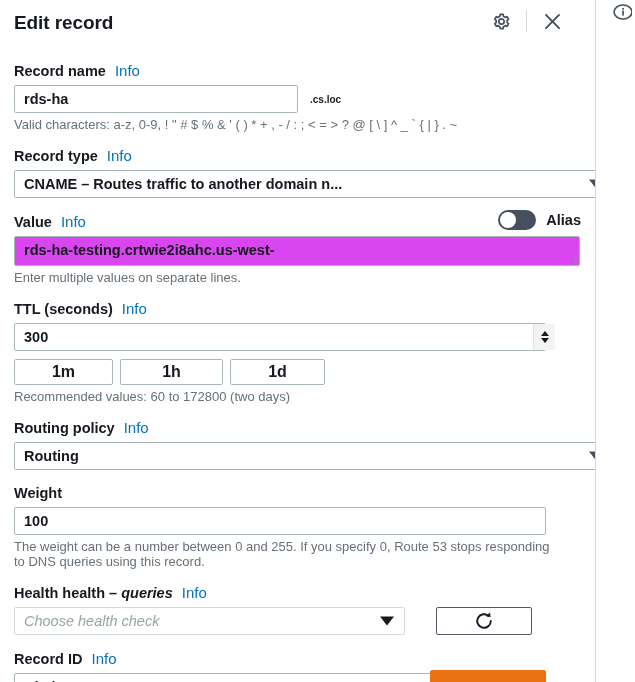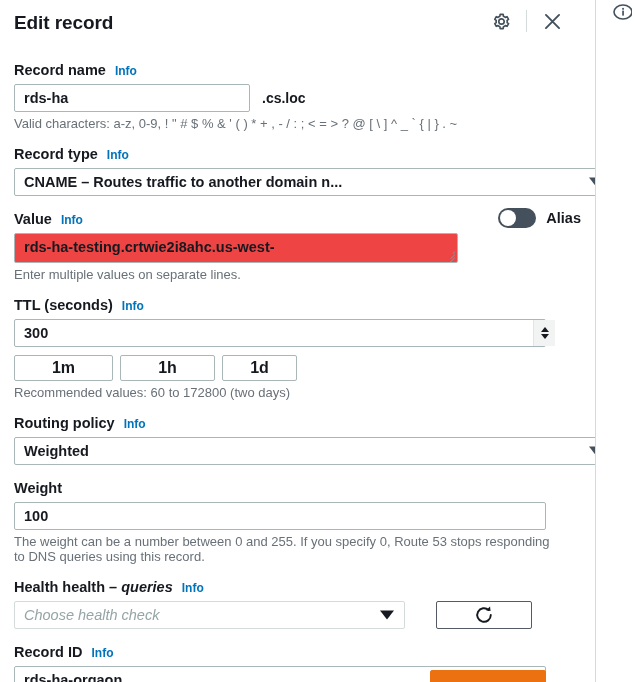--- a/index.html
+++ b/index.html
@@ -72,22 +72,22 @@
     font-size: 14.5px;
     font-weight: bold;
     color: #16191f;
     white-space: nowrap;
   }
   .lbl .opt {
     font-weight: bold;
     font-style: italic;
   }
   .info {
-    font-size: 12px;
-    font-weight: bold;
+    font-size: 15px;
+    font-weight: normal;
     color: #0073bb;
     cursor: pointer;
     text-decoration: none;
   }
 
   .help {
     font-size: 13px;
     color: #687078;
     line-height: 15px;
     margin-top: 5px;
@@ -110,23 +110,23 @@
     align-items: center;
     outline: none;
   }
   .inp-full { width: 532px; }
 
   .name-row {
     display: flex;
     align-items: center;
     gap: 12px;
   }
-  .inp-name { width: 236px; }
+  .inp-name { width: 284px; }
   .suffix {
-    font-size: 14px;
+    font-size: 10px;
     font-weight: bold;
     color: #16191f;
   }
 
   
   .sel {
     position: relative;
     width: 600px;
     height: 28px;
     border: 1px solid #aab7b8;
@@ -148,25 +148,25 @@
     transform: translateY(-50%);
     width: 0; height: 0;
     border-left: 7px solid transparent;
     border-right: 7px solid transparent;
     border-top: 9px solid #44515c;
   }
 
   
   .ta {
     position: relative;
-    width: 444px;
+    width: 566px;
     height: 30px;
     border: 1px solid #aab7b8;
     border-radius: 2px;
-    background: #ef4444;
+    background: #d946ef;
     font-size: 14.5px;
     font-weight: bold;
     color: #16191f;
     padding: 5px 9px;
     overflow: hidden;
     white-space: nowrap;
   }
   .grip {
     position: absolute;
     right: 2px; bottom: 2px;
@@ -248,22 +248,22 @@
     background: #ffffff;
     font-size: 16px;
     font-weight: bold;
     color: #16191f;
     display: flex;
     align-items: center;
     justify-content: center;
     cursor: pointer;
   }
   .seg-1m { width: 99px; }
-  .seg-1h { width: 95px; }
-  .seg-1d { width: 75px; }
+  .seg-1h { width: 103px; }
+  .seg-1d { width: 95px; }
 
   
   .hc-row {
     display: flex;
     align-items: flex-start;
     gap: 31px;
   }
   .sel-hc {
     width: 391px;
     border-color: #d5dbdb;
@@ -409,21 +409,21 @@
       </div>
       <div class="help help-tight">Recommended values: 60 to 172800 (two days)</div>
     </div>
 
     <div class="field">
       <div class="lbl-row">
         <span class="lbl">Routing policy</span>
         <span class="info">Info</span>
       </div>
       <div class="sel">
-        <span>Weighted</span>
+        <span>Routing</span>
         <span class="caret"></span>
       </div>
     </div>
 
     <div class="field">
       <div class="lbl-row">
         <span class="lbl">Weight</span>
       </div>
       <div class="inp inp-full">100</div>
       <div class="help help-tight">The weight can be a number between 0 and 255. If you specify 0, Route 53 stops responding to DNS queries using this record.</div>

